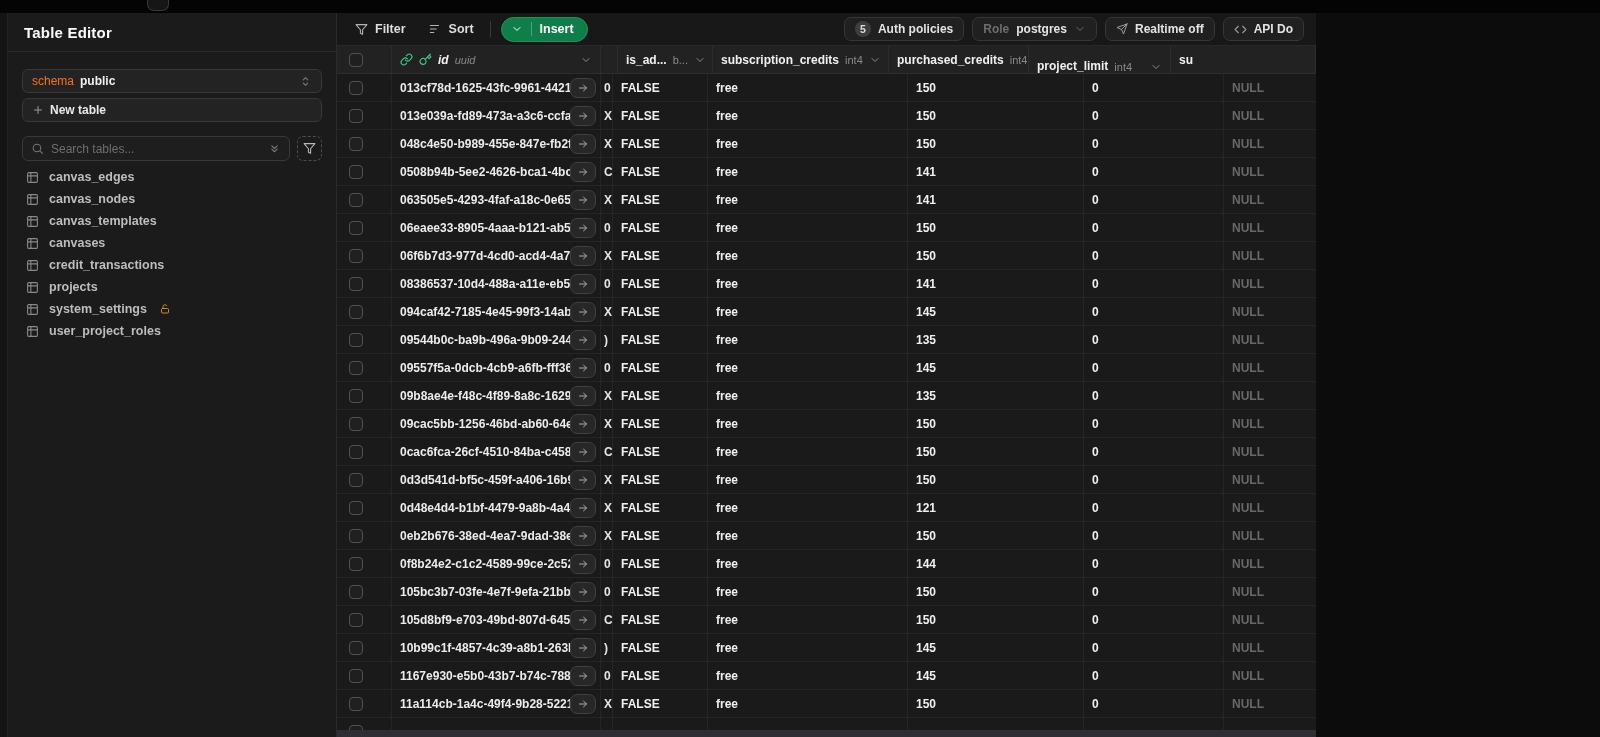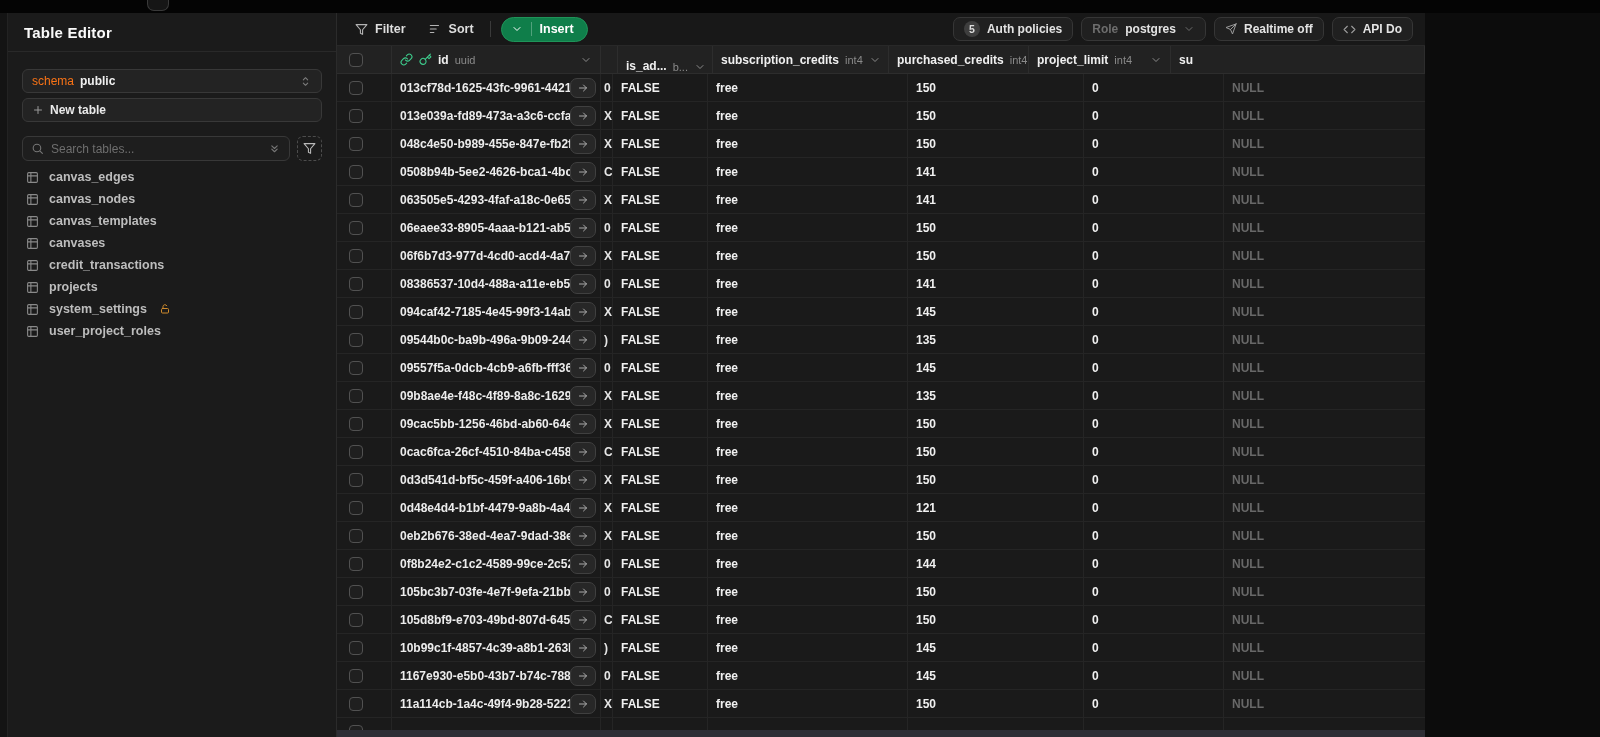--- a/index.html
+++ b/index.html
@@ -1,18 +1,18 @@
 <!DOCTYPE html>
 <html><head>
 <meta charset="utf-8">
 <style>
   * { margin:0; padding:0; box-sizing:border-box; }
   html,body { width:1600px; height:737px; overflow:hidden; background:#0c0c0c;
     font-family:"Liberation Sans", sans-serif; color:#ececec; }
-  .screen { position:relative; width:1425px; height:737px; }
+  .screen { position:relative; width:1316px; height:737px; }
 
   
   .topbar { position:absolute; top:0; left:0; width:1600px; height:13px; background:#040404; z-index:5; }
   .top-notch { position:absolute; left:147px; top:0; width:22px; height:11px;
     border:1px solid #3a3a3a; border-top:none; border-radius:0 0 7px 7px; background:#161616; }
 
   .layout { position:absolute; top:13px; left:0; right:0; bottom:0; display:flex; }
 
   
   .leftrail { width:8px; background:#141414; border-right:1px solid #232323; }
@@ -331,42 +331,42 @@
             <span>API Do</span>
           </button>
         </div>
       </div>
 
       <div class="grid">
         <div class="grid-header" id="grid-header">
             <div class="hcell sel" style="flex: 0 0 55px; width: 55px;">
               <div class="checkbox"></div>
             </div>
-            <div class="hcell" style="flex: 0 0 209px; width: 209px;">
+            <div class="hcell" style="flex: 0 0 209px; width: 209px; font-style: italic;">
               <span class="icon" style="height: 13px; width: 13px; color: rgb(62, 207, 142);">
                 <svg viewBox="0 0 24 24" fill="none" stroke="currentColor" stroke-width="2" stroke-linecap="round" stroke-linejoin="round">
                   <path d="M10 13a5 5 0 0 0 7.54.54l3-3a5 5 0 0 0-7.07-7.07l-1.72 1.71"></path>
                   <path d="M14 11a5 5 0 0 0-7.54-.54l-3 3a5 5 0 0 0 7.07 7.07l1.71-1.71"></path>
                 </svg>
               </span>
               <span class="icon" style="height: 13px; width: 13px; color: rgb(62, 207, 142);">
                 <svg viewBox="0 0 24 24" fill="none" stroke="currentColor" stroke-width="2" stroke-linecap="round" stroke-linejoin="round">
                   <path d="M21 2l-2 2m-7.61 7.61a5.5 5.5 0 1 1-7.778 7.778 5.5 5.5 0 0 1 7.777-7.777zm0 0L15.5 7.5m0 0l3 3L22 7l-3-3-3.5 3.5z"></path>
                 </svg>
               </span>
               <span class="cname">id</span>
               <span class="ctype">uuid</span>
               <span class="icon chev" style="height: 12px; width: 12px; color: rgb(138, 138, 138);">
                 <svg viewBox="0 0 24 24" fill="none" stroke="currentColor" stroke-width="2" stroke-linecap="round" stroke-linejoin="round">
                   <path d="M6 9l6 6 6-6"></path>
                 </svg>
               </span>
             </div>
             <div class="hcell" style="flex: 0 0 12px; width: 12px;"></div>
-            <div class="hcell" style="flex: 0 0 95px; width: 95px; align-items: flex-end;">
+            <div class="hcell" style="flex: 0 0 95px; width: 95px;">
               <span class="cname">is_ad...</span>
               <span class="ctype">b...</span>
               <span class="icon chev" style="height: 12px; width: 12px; color: rgb(138, 138, 138);">
                 <svg viewBox="0 0 24 24" fill="none" stroke="currentColor" stroke-width="2" stroke-linecap="round" stroke-linejoin="round">
                   <path d="M6 9l6 6 6-6"></path>
                 </svg>
               </span>
             </div>
             <div class="hcell" style="flex: 0 0 176px; width: 176px;">
               <span class="cname">subscription_credits</span>
@@ -374,21 +374,21 @@
               <span class="icon chev" style="height: 12px; width: 12px; color: rgb(138, 138, 138);">
                 <svg viewBox="0 0 24 24" fill="none" stroke="currentColor" stroke-width="2" stroke-linecap="round" stroke-linejoin="round">
                   <path d="M6 9l6 6 6-6"></path>
                 </svg>
               </span>
             </div>
             <div class="hcell" style="flex: 0 0 140px; width: 140px;">
               <span class="cname">purchased_credits</span>
               <span class="ctype">int4</span>
             </div>
-            <div class="hcell" style="flex: 0 0 142px; width: 142px;">
+            <div class="hcell" style="flex: 0 0 142px; width: 142px; align-items: flex-end;">
               <span class="cname">project_limit</span>
               <span class="ctype">int4</span>
               <span class="icon chev" style="height: 12px; width: 12px; color: rgb(138, 138, 138);">
                 <svg viewBox="0 0 24 24" fill="none" stroke="currentColor" stroke-width="2" stroke-linecap="round" stroke-linejoin="round">
                   <path d="M6 9l6 6 6-6"></path>
                 </svg>
               </span>
             </div>
             <div class="hcell" style="flex: 1 1 auto; width: auto;">
               <span class="cname">su</span>

